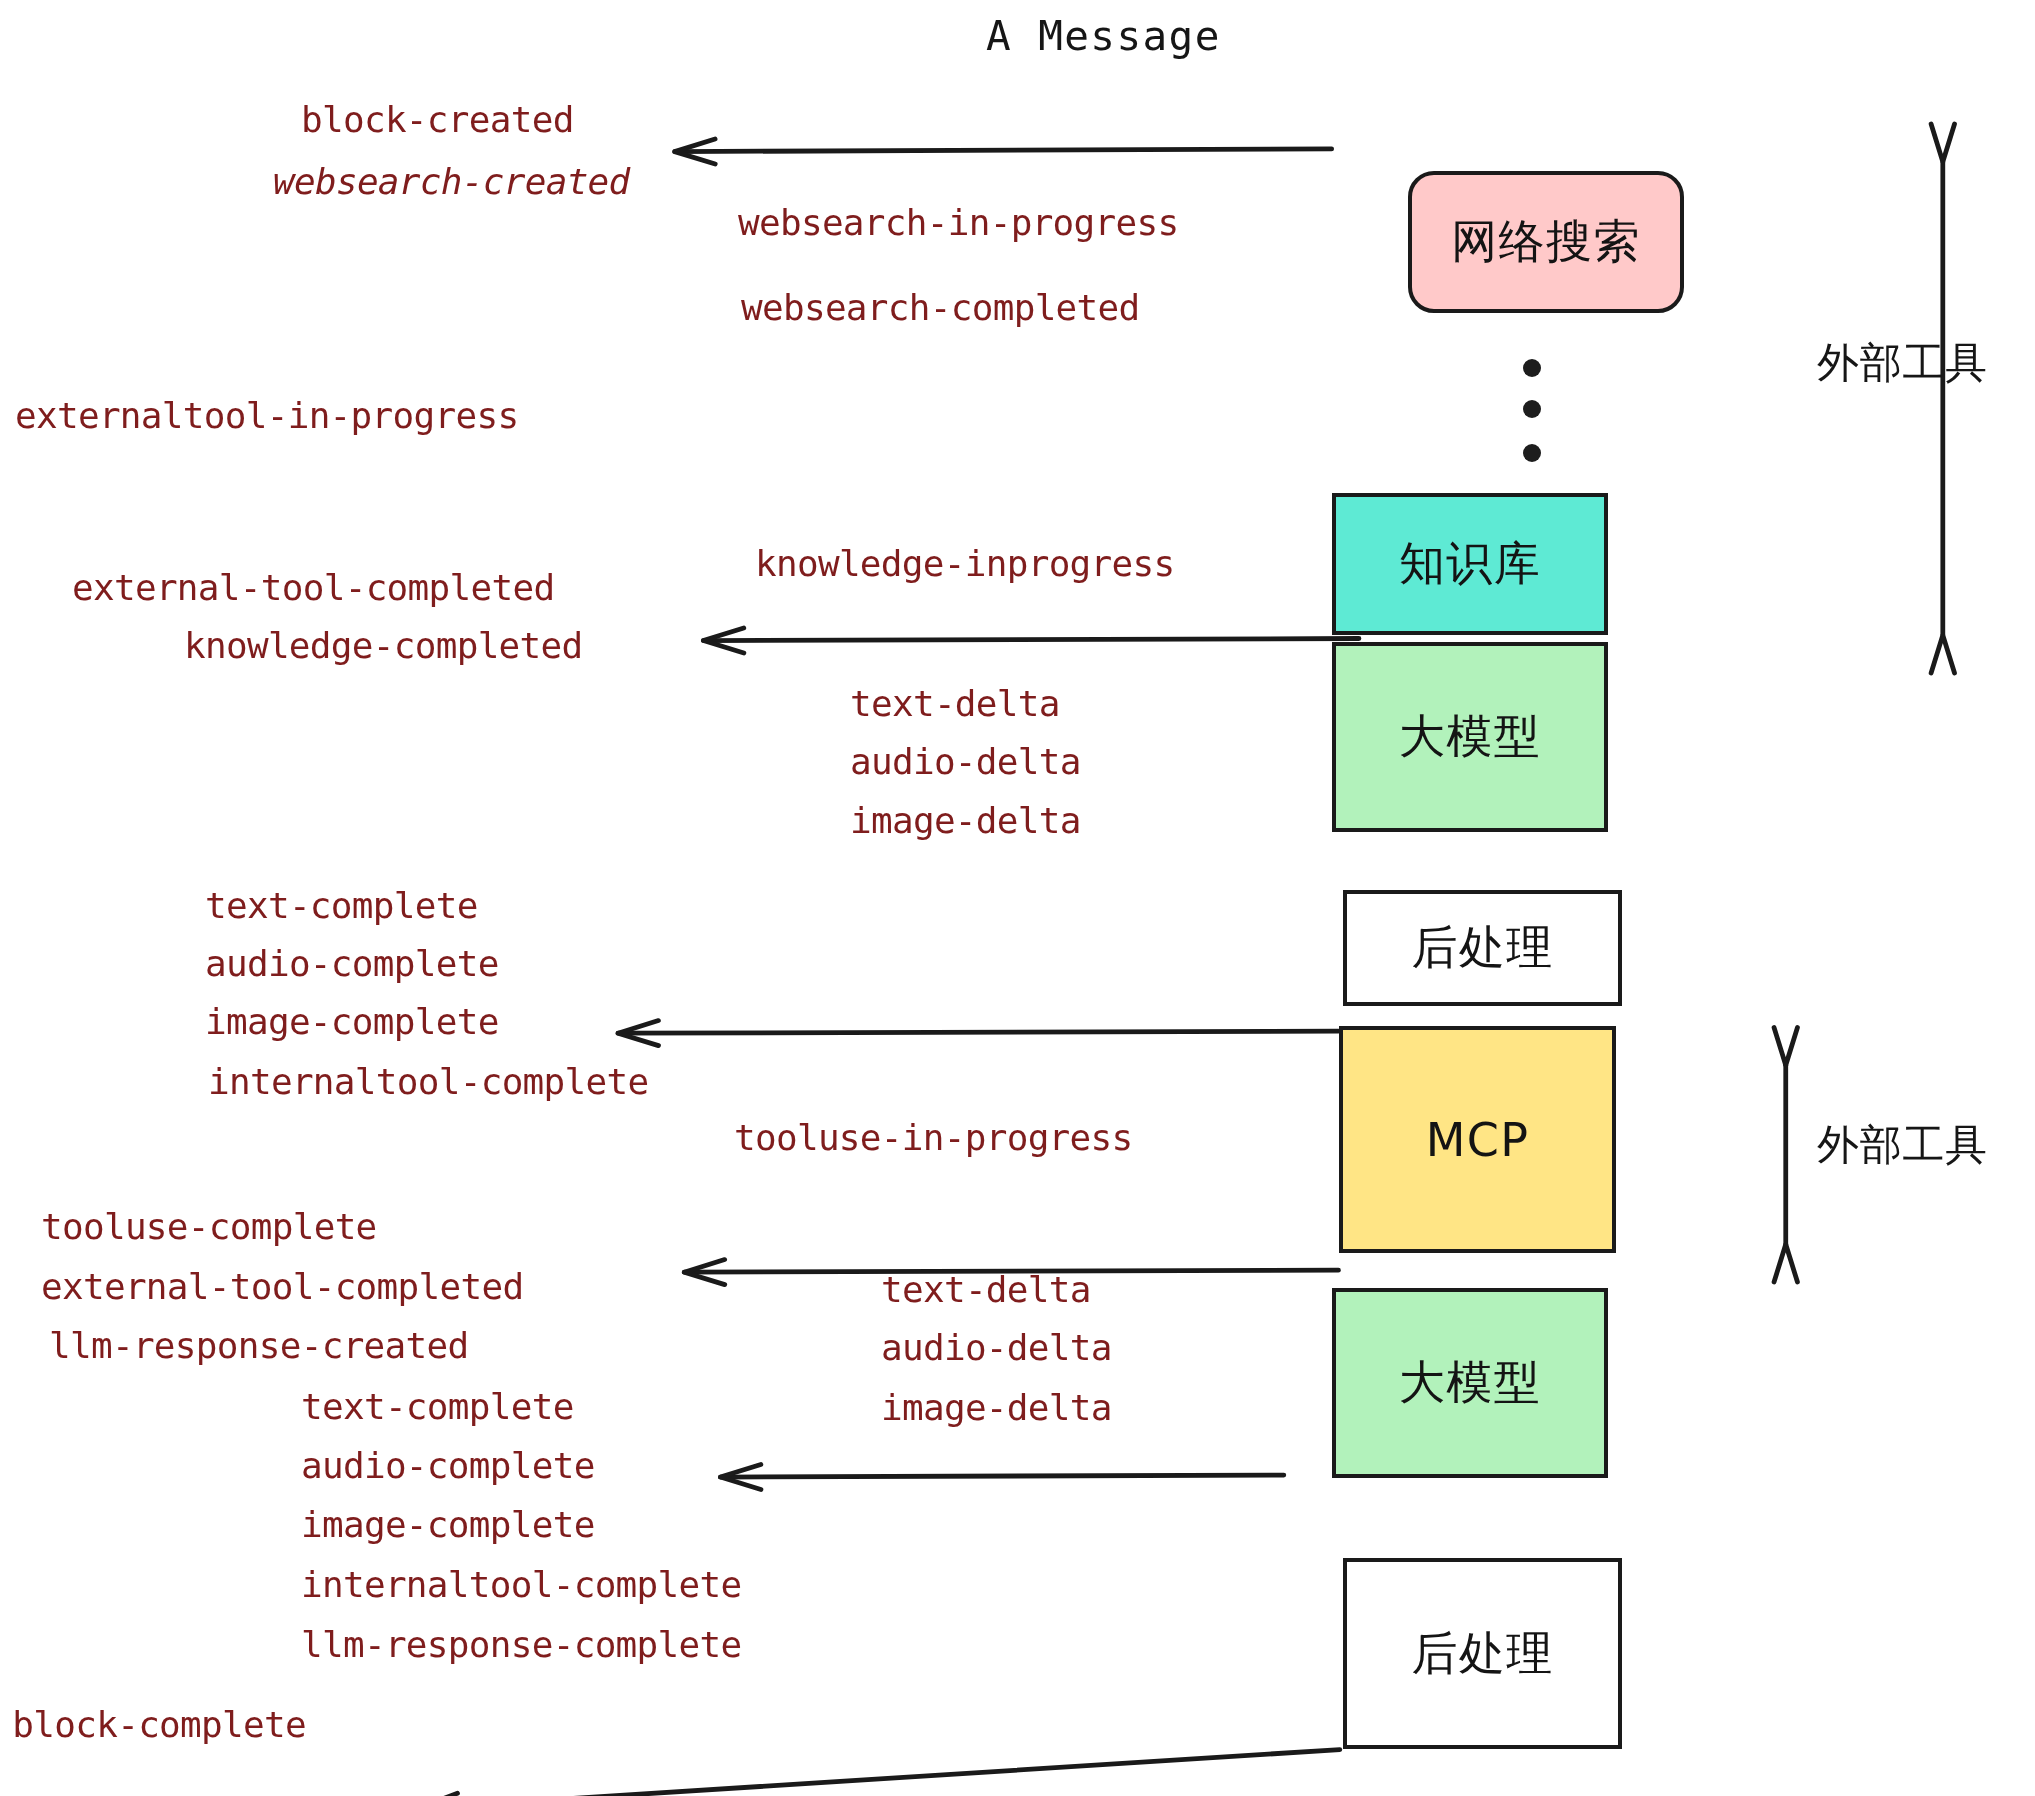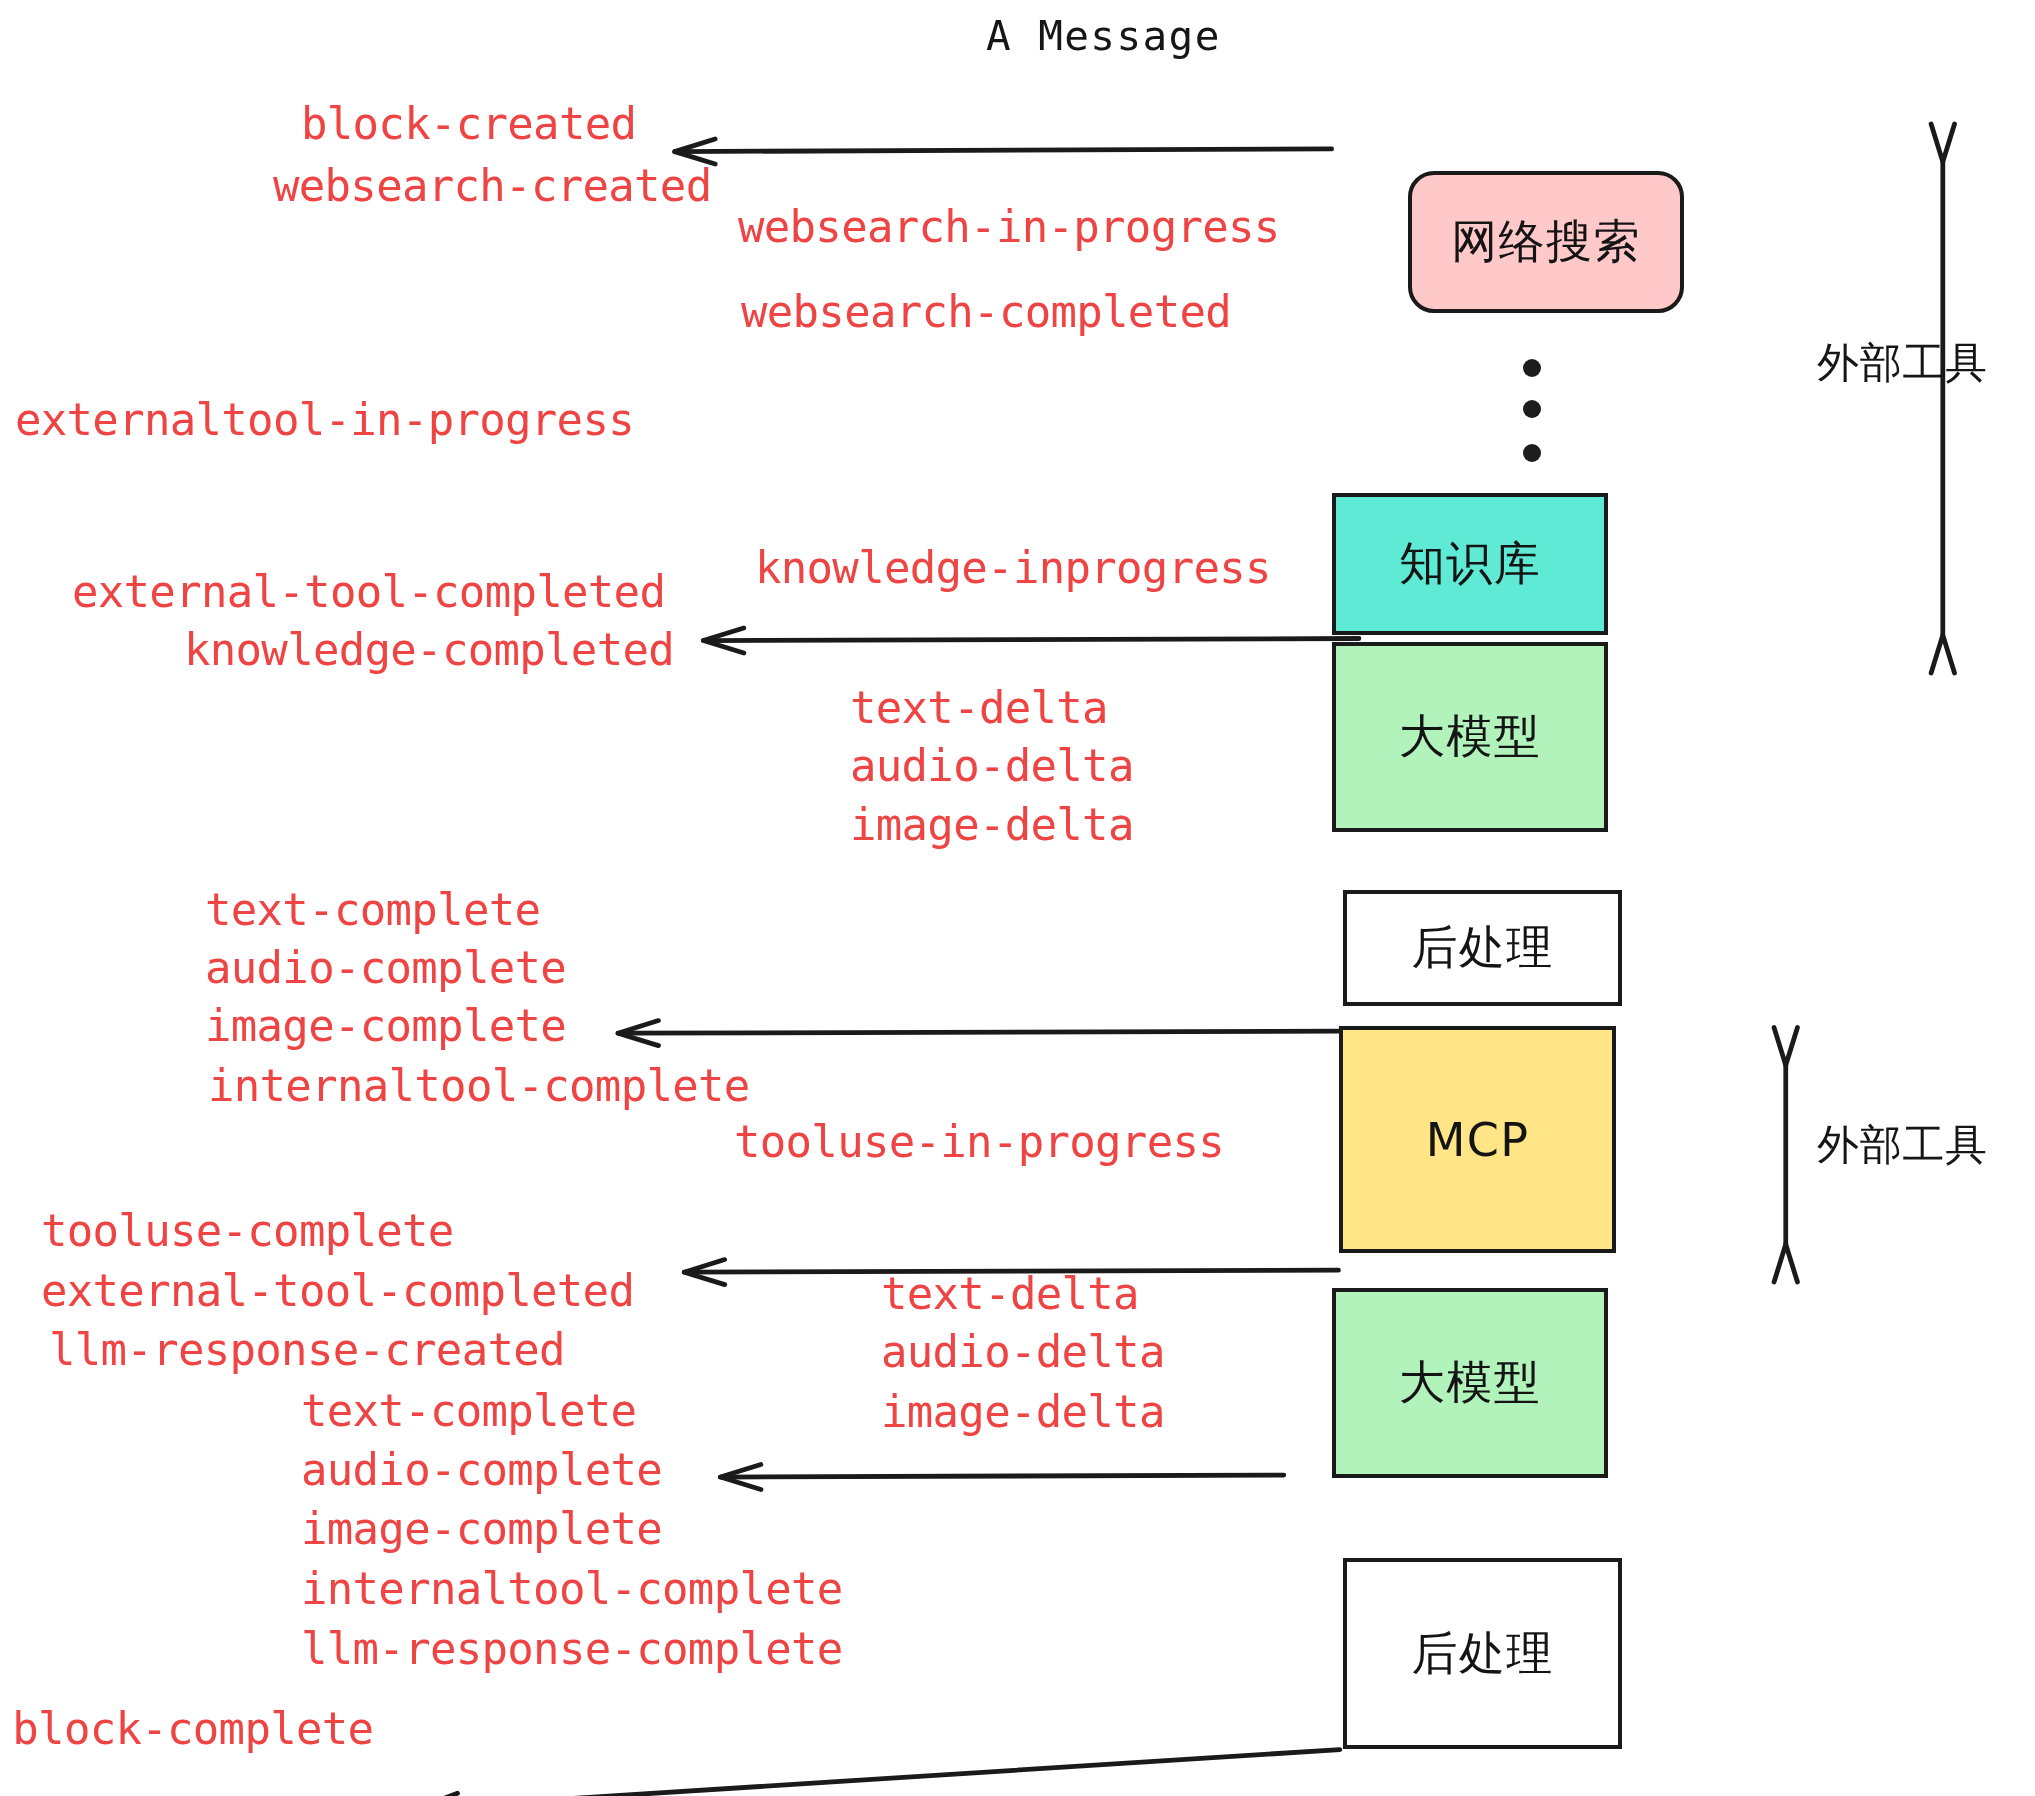--- a/index.html
+++ b/index.html
@@ -1,22 +1,22 @@
 <!DOCTYPE html>
 <html style="font-size:11px"><head>
 <meta charset="utf-8">
 <style>
   html,body{margin:0;padding:0;background:#ffffff;}
   body{width:2035px;height:1796px;overflow:hidden;
        font-family:"DejaVu Sans Mono","Liberation Mono",monospace;}
   #stage{position:relative;width:1796px;height:1796px;background:#fff;}
   svg.layer{position:absolute;left:0;top:0;width:2035px;height:1796px;}
-  .lbl{position:absolute;white-space:pre;color:#ef4444;
+  .lbl{position:absolute;white-space:pre;color:#7f1d1d;
        font-family:"DejaVu Sans Mono","Liberation Mono",monospace;
-       font-size:44px;line-height:1.0;letter-spacing:-0.7px;text-align:right;}
+       font-size:36px;line-height:1.0;letter-spacing:-0.7px;text-align:right;}
   .title{position:absolute;white-space:pre;color:#161616;
        font-family:"DejaVu Sans Mono","Liberation Mono",monospace;
        font-size:41px;letter-spacing:1.4px;}
   .boxtxt{position:absolute;display:flex;align-items:center;justify-content:center;
        color:#141414;font-family:"DejaVu Sans","Liberation Sans",sans-serif;
        font-size:46px;letter-spacing:1.4px;box-sizing:border-box;}
   .box{position:absolute;border:4.1px solid #1a1a1a;box-sizing:border-box;}
   .sidelbl{position:absolute;white-space:pre;color:#161616;
        font-family:"DejaVu Sans","Liberation Sans",sans-serif;
        font-size:42px;letter-spacing:0.7px;}
@@ -81,21 +81,21 @@
     </div>
 
   <div id="dot-host">
       <div class="dot" style="left: 1523px; top: 359px;"></div>
       <div class="dot" style="left: 1523px; top: 400px;"></div>
       <div class="dot" style="left: 1523px; top: 444px;"></div>
     </div>
 
   <div id="label-host">
       <div class="lbl" style="left: 301px; top: 102px;">block-created</div>
-      <div class="lbl" style="left: 273px; top: 164px;">websearch-created</div>
+      <div class="lbl" style="left: 273px; top: 164px; font-style: italic;">websearch-created</div>
       <div class="lbl" style="left: 738px; top: 205px;">websearch-in-progress</div>
       <div class="lbl" style="left: 741px; top: 290px;">websearch-completed</div>
       <div class="lbl" style="left: 15px; top: 398px;">externaltool-in-progress</div>
       <div class="lbl" style="left: 755px; top: 546px;">knowledge-inprogress</div>
       <div class="lbl" style="left: 72px; top: 570px;">external-tool-completed</div>
       <div class="lbl" style="left: 184px; top: 628px;">knowledge-completed</div>
       <div class="lbl" style="left: 850px; top: 686px;">text-delta</div>
       <div class="lbl" style="left: 850px; top: 744px;">audio-delta</div>
       <div class="lbl" style="left: 850px; top: 803px;">image-delta</div>
       <div class="lbl" style="left: 205px; top: 888px;">text-complete</div>

